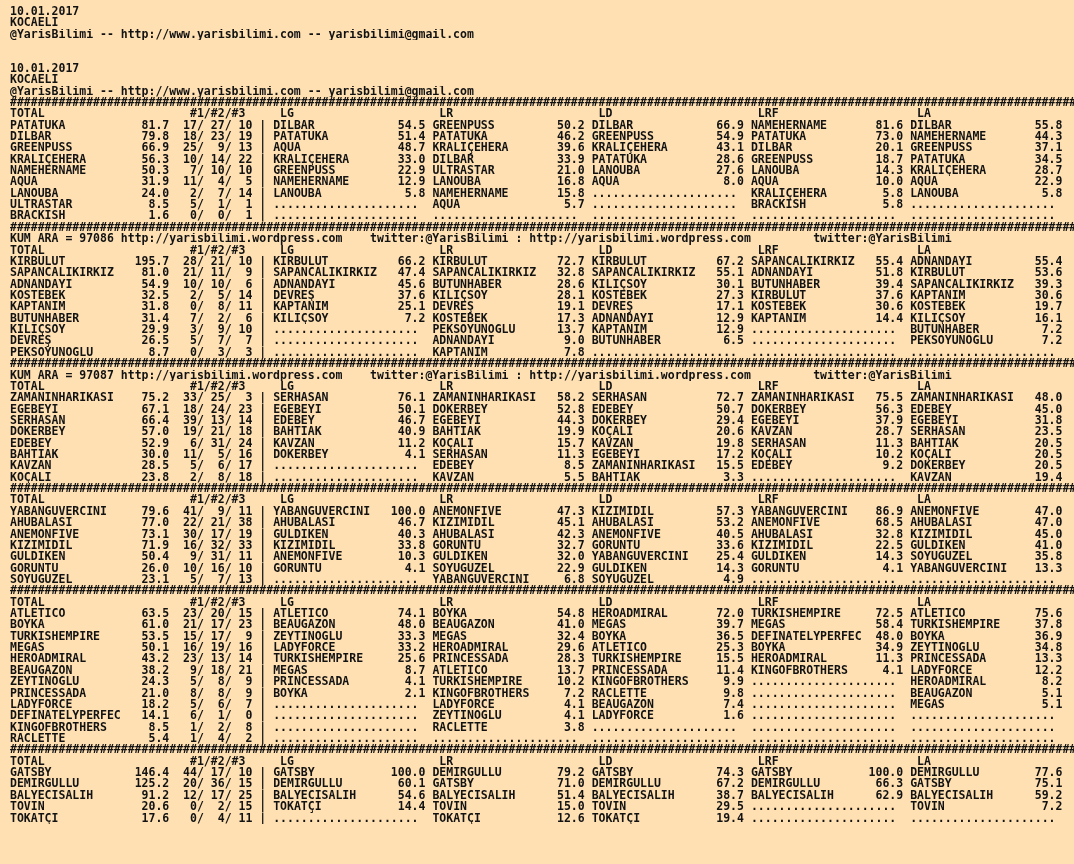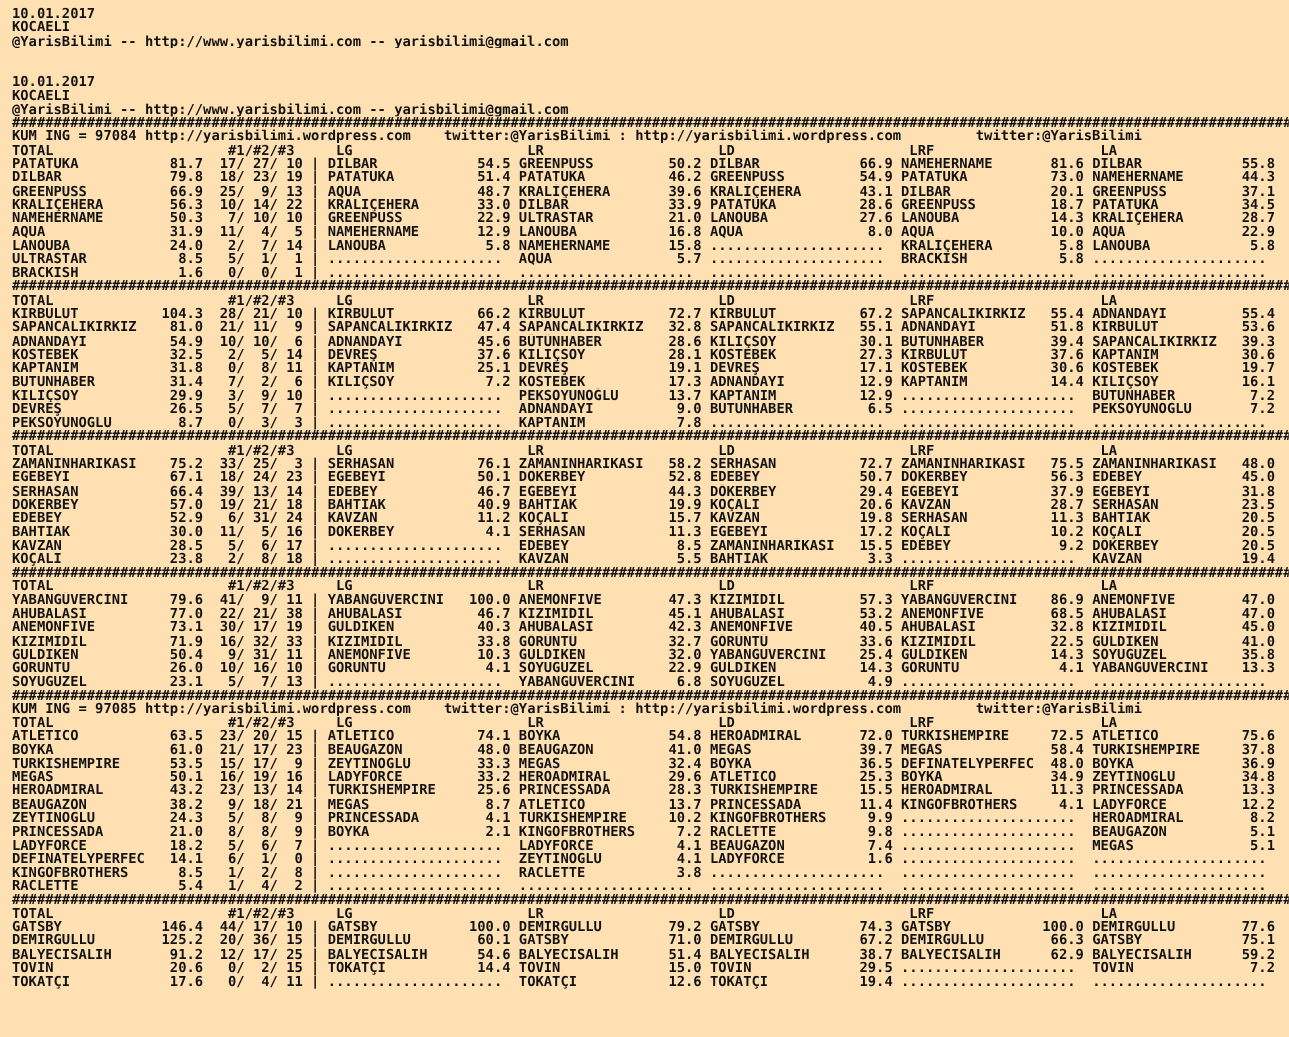--- a/index.html
+++ b/index.html
@@ -30,63 +30,63 @@
   </div>
   <div class="ln blank"></div>
   <div class="ln blank"></div>
   <div>
     <div class="ln">10.01.2017</div>
     <div class="ln">KOCAELI</div>
     <div class="ln">@YarisBilimi -- http://www.yarisbilimi.com -- yarisbilimi@gmail.com</div>
   </div>
   <div id="sections">
       <div class="ln sep">###########################################################################################################################################################</div>
-      <div class="ln"><span>KUM ING = 97084</span><span> http://yarisbilimi.wordpress.com</span><span>    twitter:@YarisBilimi</span><span> : http://yarisbilimi.wordpress.com</span><span>         twitter:@YarisBilimi</span></div>
       <div class="ln"><span>TOTAL            </span><span>      </span><span>   #1/#2/#3 </span><span>   </span><span> LG                    </span><span> LR                    </span><span> LD                    </span><span> LRF                   </span><span> LA                    </span></div>
       <div class="ln"><span>PATATUKA         </span><span>  81.7</span><span>  17/ 27/ 10</span><span> | </span><span>DİLBAR          </span><span>  54.5 </span><span>GREENPUSS       </span><span>  50.2 </span><span>DİLBAR          </span><span>  66.9 </span><span>NAMEHERNAME     </span><span>  81.6 </span><span>DİLBAR          </span><span>  55.8 </span></div>
       <div class="ln"><span>DİLBAR           </span><span>  79.8</span><span>  18/ 23/ 19</span><span> | </span><span>PATATUKA        </span><span>  51.4 </span><span>PATATUKA        </span><span>  46.2 </span><span>GREENPUSS       </span><span>  54.9 </span><span>PATATUKA        </span><span>  73.0 </span><span>NAMEHERNAME     </span><span>  44.3 </span></div>
       <div class="ln"><span>GREENPUSS        </span><span>  66.9</span><span>  25/  9/ 13</span><span> | </span><span>AQUA            </span><span>  48.7 </span><span>KRALİÇEHERA     </span><span>  39.6 </span><span>KRALİÇEHERA     </span><span>  43.1 </span><span>DİLBAR          </span><span>  20.1 </span><span>GREENPUSS       </span><span>  37.1 </span></div>
       <div class="ln"><span>KRALİÇEHERA      </span><span>  56.3</span><span>  10/ 14/ 22</span><span> | </span><span>KRALİÇEHERA     </span><span>  33.0 </span><span>DİLBAR          </span><span>  33.9 </span><span>PATATUKA        </span><span>  28.6 </span><span>GREENPUSS       </span><span>  18.7 </span><span>PATATUKA        </span><span>  34.5 </span></div>
       <div class="ln"><span>NAMEHERNAME      </span><span>  50.3</span><span>   7/ 10/ 10</span><span> | </span><span>GREENPUSS       </span><span>  22.9 </span><span>ULTRASTAR       </span><span>  21.0 </span><span>LANOUBA         </span><span>  27.6 </span><span>LANOUBA         </span><span>  14.3 </span><span>KRALİÇEHERA     </span><span>  28.7 </span></div>
       <div class="ln"><span>AQUA             </span><span>  31.9</span><span>  11/  4/  5</span><span> | </span><span>NAMEHERNAME     </span><span>  12.9 </span><span>LANOUBA         </span><span>  16.8 </span><span>AQUA            </span><span>   8.0 </span><span>AQUA            </span><span>  10.0 </span><span>AQUA            </span><span>  22.9 </span></div>
       <div class="ln"><span>LANOUBA          </span><span>  24.0</span><span>   2/  7/ 14</span><span> | </span><span>LANOUBA         </span><span>   5.8 </span><span>NAMEHERNAME     </span><span>  15.8 </span><span>.....................  </span><span>KRALİÇEHERA     </span><span>   5.8 </span><span>LANOUBA         </span><span>   5.8 </span></div>
       <div class="ln"><span>ULTRASTAR        </span><span>   8.5</span><span>   5/  1/  1</span><span> | </span><span>.....................  </span><span>AQUA            </span><span>   5.7 </span><span>.....................  </span><span>BRACKISH        </span><span>   5.8 </span><span>.....................  </span></div>
       <div class="ln"><span>BRACKISH         </span><span>   1.6</span><span>   0/  0/  1</span><span> | </span><span>.....................  </span><span>.....................  </span><span>.....................  </span><span>.....................  </span><span>.....................  </span></div>
       <div class="ln sep">###########################################################################################################################################################</div>
+      <div class="ln"><span>KUM ARA = 97086</span><span> http://yarisbilimi.wordpress.com</span><span>    twitter:@YarisBilimi</span><span> : http://yarisbilimi.wordpress.com</span><span>         twitter:@YarisBilimi</span></div>
       <div class="ln"><span>TOTAL            </span><span>      </span><span>   #1/#2/#3 </span><span>   </span><span> LG                    </span><span> LR                    </span><span> LD                    </span><span> LRF                   </span><span> LA                    </span></div>
-      <div class="ln"><span>KIRBULUT         </span><span> 104.3</span><span>  28/ 21/ 10</span><span> | </span><span>KIRBULUT        </span><span>  66.2 </span><span>KIRBULUT        </span><span>  72.7 </span><span>KIRBULUT        </span><span>  67.2 </span><span>SAPANCALIKIRKIZ </span><span>  55.4 </span><span>ADNANDAYI       </span><span>  55.4 </span></div>
+      <div class="ln"><span>KIRBULUT         </span><span> 195.7</span><span>  28/ 21/ 10</span><span> | </span><span>KIRBULUT        </span><span>  66.2 </span><span>KIRBULUT        </span><span>  72.7 </span><span>KIRBULUT        </span><span>  67.2 </span><span>SAPANCALIKIRKIZ </span><span>  55.4 </span><span>ADNANDAYI       </span><span>  55.4 </span></div>
       <div class="ln"><span>SAPANCALIKIRKIZ  </span><span>  81.0</span><span>  21/ 11/  9</span><span> | </span><span>SAPANCALIKIRKIZ </span><span>  47.4 </span><span>SAPANCALIKIRKIZ </span><span>  32.8 </span><span>SAPANCALIKIRKIZ </span><span>  55.1 </span><span>ADNANDAYI       </span><span>  51.8 </span><span>KIRBULUT        </span><span>  53.6 </span></div>
       <div class="ln"><span>ADNANDAYI        </span><span>  54.9</span><span>  10/ 10/  6</span><span> | </span><span>ADNANDAYI       </span><span>  45.6 </span><span>BÜTÜNHABER      </span><span>  28.6 </span><span>KILIÇSOY        </span><span>  30.1 </span><span>BÜTÜNHABER      </span><span>  39.4 </span><span>SAPANCALIKIRKIZ </span><span>  39.3 </span></div>
       <div class="ln"><span>KÖSTEBEK         </span><span>  32.5</span><span>   2/  5/ 14</span><span> | </span><span>DEVREŞ          </span><span>  37.6 </span><span>KILIÇSOY        </span><span>  28.1 </span><span>KÖSTEBEK        </span><span>  27.3 </span><span>KIRBULUT        </span><span>  37.6 </span><span>KAPTANIM        </span><span>  30.6 </span></div>
       <div class="ln"><span>KAPTANIM         </span><span>  31.8</span><span>   0/  8/ 11</span><span> | </span><span>KAPTANIM        </span><span>  25.1 </span><span>DEVREŞ          </span><span>  19.1 </span><span>DEVREŞ          </span><span>  17.1 </span><span>KÖSTEBEK        </span><span>  30.6 </span><span>KÖSTEBEK        </span><span>  19.7 </span></div>
       <div class="ln"><span>BÜTÜNHABER       </span><span>  31.4</span><span>   7/  2/  6</span><span> | </span><span>KILIÇSOY        </span><span>   7.2 </span><span>KÖSTEBEK        </span><span>  17.3 </span><span>ADNANDAYI       </span><span>  12.9 </span><span>KAPTANIM        </span><span>  14.4 </span><span>KILIÇSOY        </span><span>  16.1 </span></div>
       <div class="ln"><span>KILIÇSOY         </span><span>  29.9</span><span>   3/  9/ 10</span><span> | </span><span>.....................  </span><span>PEKSOYUNOĞLU    </span><span>  13.7 </span><span>KAPTANIM        </span><span>  12.9 </span><span>.....................  </span><span>BÜTÜNHABER      </span><span>   7.2 </span></div>
       <div class="ln"><span>DEVREŞ           </span><span>  26.5</span><span>   5/  7/  7</span><span> | </span><span>.....................  </span><span>ADNANDAYI       </span><span>   9.0 </span><span>BÜTÜNHABER      </span><span>   6.5 </span><span>.....................  </span><span>PEKSOYUNOĞLU    </span><span>   7.2 </span></div>
       <div class="ln"><span>PEKSOYUNOĞLU     </span><span>   8.7</span><span>   0/  3/  3</span><span> | </span><span>.....................  </span><span>KAPTANIM        </span><span>   7.8 </span><span>.....................  </span><span>.....................  </span><span>.....................  </span></div>
       <div class="ln sep">###########################################################################################################################################################</div>
+      <div class="ln"><span>KUM ARA = 97087</span><span> http://yarisbilimi.wordpress.com</span><span>    twitter:@YarisBilimi</span><span> : http://yarisbilimi.wordpress.com</span><span>         twitter:@YarisBilimi</span></div>
       <div class="ln"><span>TOTAL            </span><span>      </span><span>   #1/#2/#3 </span><span>   </span><span> LG                    </span><span> LR                    </span><span> LD                    </span><span> LRF                   </span><span> LA                    </span></div>
       <div class="ln"><span>ZAMANINHARİKASI  </span><span>  75.2</span><span>  33/ 25/  3</span><span> | </span><span>SERHASAN        </span><span>  76.1 </span><span>ZAMANINHARİKASI </span><span>  58.2 </span><span>SERHASAN        </span><span>  72.7 </span><span>ZAMANINHARİKASI </span><span>  75.5 </span><span>ZAMANINHARİKASI </span><span>  48.0 </span></div>
       <div class="ln"><span>EGEBEYİ          </span><span>  67.1</span><span>  18/ 24/ 23</span><span> | </span><span>EGEBEYİ         </span><span>  50.1 </span><span>DÖKERBEY        </span><span>  52.8 </span><span>EDEBEY          </span><span>  50.7 </span><span>DÖKERBEY        </span><span>  56.3 </span><span>EDEBEY          </span><span>  45.0 </span></div>
       <div class="ln"><span>SERHASAN         </span><span>  66.4</span><span>  39/ 13/ 14</span><span> | </span><span>EDEBEY          </span><span>  46.7 </span><span>EGEBEYİ         </span><span>  44.3 </span><span>DÖKERBEY        </span><span>  29.4 </span><span>EGEBEYİ         </span><span>  37.9 </span><span>EGEBEYİ         </span><span>  31.8 </span></div>
       <div class="ln"><span>DÖKERBEY         </span><span>  57.0</span><span>  19/ 21/ 18</span><span> | </span><span>BAHTIAK         </span><span>  40.9 </span><span>BAHTIAK         </span><span>  19.9 </span><span>KOÇALİ          </span><span>  20.6 </span><span>KAVZAN          </span><span>  28.7 </span><span>SERHASAN        </span><span>  23.5 </span></div>
       <div class="ln"><span>EDEBEY           </span><span>  52.9</span><span>   6/ 31/ 24</span><span> | </span><span>KAVZAN          </span><span>  11.2 </span><span>KOÇALİ          </span><span>  15.7 </span><span>KAVZAN          </span><span>  19.8 </span><span>SERHASAN        </span><span>  11.3 </span><span>BAHTIAK         </span><span>  20.5 </span></div>
       <div class="ln"><span>BAHTIAK          </span><span>  30.0</span><span>  11/  5/ 16</span><span> | </span><span>DÖKERBEY        </span><span>   4.1 </span><span>SERHASAN        </span><span>  11.3 </span><span>EGEBEYİ         </span><span>  17.2 </span><span>KOÇALİ          </span><span>  10.2 </span><span>KOÇALİ          </span><span>  20.5 </span></div>
       <div class="ln"><span>KAVZAN           </span><span>  28.5</span><span>   5/  6/ 17</span><span> | </span><span>.....................  </span><span>EDEBEY          </span><span>   8.5 </span><span>ZAMANINHARİKASI </span><span>  15.5 </span><span>EDEBEY          </span><span>   9.2 </span><span>DÖKERBEY        </span><span>  20.5 </span></div>
       <div class="ln"><span>KOÇALİ           </span><span>  23.8</span><span>   2/  8/ 18</span><span> | </span><span>.....................  </span><span>KAVZAN          </span><span>   5.5 </span><span>BAHTIAK         </span><span>   3.3 </span><span>.....................  </span><span>KAVZAN          </span><span>  19.4 </span></div>
       <div class="ln sep">###########################################################################################################################################################</div>
       <div class="ln"><span>TOTAL            </span><span>      </span><span>   #1/#2/#3 </span><span>   </span><span> LG                    </span><span> LR                    </span><span> LD                    </span><span> LRF                   </span><span> LA                    </span></div>
       <div class="ln"><span>YABANGÜVERCİNİ   </span><span>  79.6</span><span>  41/  9/ 11</span><span> | </span><span>YABANGÜVERCİNİ  </span><span> 100.0 </span><span>ANEMONFIVE      </span><span>  47.3 </span><span>KIZIMİDİL       </span><span>  57.3 </span><span>YABANGÜVERCİNİ  </span><span>  86.9 </span><span>ANEMONFIVE      </span><span>  47.0 </span></div>
       <div class="ln"><span>AHUBALASI        </span><span>  77.0</span><span>  22/ 21/ 38</span><span> | </span><span>AHUBALASI       </span><span>  46.7 </span><span>KIZIMİDİL       </span><span>  45.1 </span><span>AHUBALASI       </span><span>  53.2 </span><span>ANEMONFIVE      </span><span>  68.5 </span><span>AHUBALASI       </span><span>  47.0 </span></div>
       <div class="ln"><span>ANEMONFIVE       </span><span>  73.1</span><span>  30/ 17/ 19</span><span> | </span><span>GÜLDİKEN        </span><span>  40.3 </span><span>AHUBALASI       </span><span>  42.3 </span><span>ANEMONFIVE      </span><span>  40.5 </span><span>AHUBALASI       </span><span>  32.8 </span><span>KIZIMİDİL       </span><span>  45.0 </span></div>
       <div class="ln"><span>KIZIMİDİL        </span><span>  71.9</span><span>  16/ 32/ 33</span><span> | </span><span>KIZIMİDİL       </span><span>  33.8 </span><span>GÖRÜNTÜ         </span><span>  32.7 </span><span>GÖRÜNTÜ         </span><span>  33.6 </span><span>KIZIMİDİL       </span><span>  22.5 </span><span>GÜLDİKEN        </span><span>  41.0 </span></div>
       <div class="ln"><span>GÜLDİKEN         </span><span>  50.4</span><span>   9/ 31/ 11</span><span> | </span><span>ANEMONFIVE      </span><span>  10.3 </span><span>GÜLDİKEN        </span><span>  32.0 </span><span>YABANGÜVERCİNİ  </span><span>  25.4 </span><span>GÜLDİKEN        </span><span>  14.3 </span><span>SOYUGÜZEL       </span><span>  35.8 </span></div>
       <div class="ln"><span>GÖRÜNTÜ          </span><span>  26.0</span><span>  10/ 16/ 10</span><span> | </span><span>GÖRÜNTÜ         </span><span>   4.1 </span><span>SOYUGÜZEL       </span><span>  22.9 </span><span>GÜLDİKEN        </span><span>  14.3 </span><span>GÖRÜNTÜ         </span><span>   4.1 </span><span>YABANGÜVERCİNİ  </span><span>  13.3 </span></div>
       <div class="ln"><span>SOYUGÜZEL        </span><span>  23.1</span><span>   5/  7/ 13</span><span> | </span><span>.....................  </span><span>YABANGÜVERCİNİ  </span><span>   6.8 </span><span>SOYUGÜZEL       </span><span>   4.9 </span><span>.....................  </span><span>.....................  </span></div>
       <div class="ln sep">###########################################################################################################################################################</div>
-      <div class="ln"><span>KUM ING = 97085</span><span> http://yarisbilimi.wordpress.com</span><span>    twitter:@YarisBilimi</span><span> : http://yarisbilimi.wordpress.com</span><span>         twitter:@YarisBilimi</span></div>
       <div class="ln"><span>TOTAL            </span><span>      </span><span>   #1/#2/#3 </span><span>   </span><span> LG                    </span><span> LR                    </span><span> LD                    </span><span> LRF                   </span><span> LA                    </span></div>
       <div class="ln"><span>ATLETICO         </span><span>  63.5</span><span>  23/ 20/ 15</span><span> | </span><span>ATLETICO        </span><span>  74.1 </span><span>BOYKA           </span><span>  54.8 </span><span>HEROADMIRAL     </span><span>  72.0 </span><span>TURKISHEMPIRE   </span><span>  72.5 </span><span>ATLETICO        </span><span>  75.6 </span></div>
       <div class="ln"><span>BOYKA            </span><span>  61.0</span><span>  21/ 17/ 23</span><span> | </span><span>BEAUGAZON       </span><span>  48.0 </span><span>BEAUGAZON       </span><span>  41.0 </span><span>MEGAS           </span><span>  39.7 </span><span>MEGAS           </span><span>  58.4 </span><span>TURKISHEMPIRE   </span><span>  37.8 </span></div>
       <div class="ln"><span>TURKISHEMPIRE    </span><span>  53.5</span><span>  15/ 17/  9</span><span> | </span><span>ZEYTINOGLU      </span><span>  33.3 </span><span>MEGAS           </span><span>  32.4 </span><span>BOYKA           </span><span>  36.5 </span><span>DEFINATELYPERFEC</span><span>  48.0 </span><span>BOYKA           </span><span>  36.9 </span></div>
       <div class="ln"><span>MEGAS            </span><span>  50.1</span><span>  16/ 19/ 16</span><span> | </span><span>LADYFORCE       </span><span>  33.2 </span><span>HEROADMIRAL     </span><span>  29.6 </span><span>ATLETICO        </span><span>  25.3 </span><span>BOYKA           </span><span>  34.9 </span><span>ZEYTİNOĞLU      </span><span>  34.8 </span></div>
       <div class="ln"><span>HEROADMIRAL      </span><span>  43.2</span><span>  23/ 13/ 14</span><span> | </span><span>TURKISHEMPIRE   </span><span>  25.6 </span><span>PRINCESSADA     </span><span>  28.3 </span><span>TURKISHEMPIRE   </span><span>  15.5 </span><span>HEROADMIRAL     </span><span>  11.3 </span><span>PRINCESSADA     </span><span>  13.3 </span></div>
       <div class="ln"><span>BEAUGAZON        </span><span>  38.2</span><span>   9/ 18/ 21</span><span> | </span><span>MEGAS           </span><span>   8.7 </span><span>ATLETICO        </span><span>  13.7 </span><span>PRINCESSADA     </span><span>  11.4 </span><span>KINGOFBROTHERS  </span><span>   4.1 </span><span>LADYFORCE       </span><span>  12.2 </span></div>
       <div class="ln"><span>ZEYTINOGLU       </span><span>  24.3</span><span>   5/  8/  9</span><span> | </span><span>PRINCESSADA     </span><span>   4.1 </span><span>TURKISHEMPIRE   </span><span>  10.2 </span><span>KINGOFBROTHERS  </span><span>   9.9 </span><span>.....................  </span><span>HEROADMIRAL     </span><span>   8.2 </span></div>
       <div class="ln"><span>PRINCESSADA      </span><span>  21.0</span><span>   8/  8/  9</span><span> | </span><span>BOYKA           </span><span>   2.1 </span><span>KINGOFBROTHERS  </span><span>   7.2 </span><span>RACLETTE        </span><span>   9.8 </span><span>.....................  </span><span>BEAUGAZON       </span><span>   5.1 </span></div>
       <div class="ln"><span>LADYFORCE        </span><span>  18.2</span><span>   5/  6/  7</span><span> | </span><span>.....................  </span><span>LADYFORCE       </span><span>   4.1 </span><span>BEAUGAZON       </span><span>   7.4 </span><span>.....................  </span><span>MEGAS           </span><span>   5.1 </span></div>

